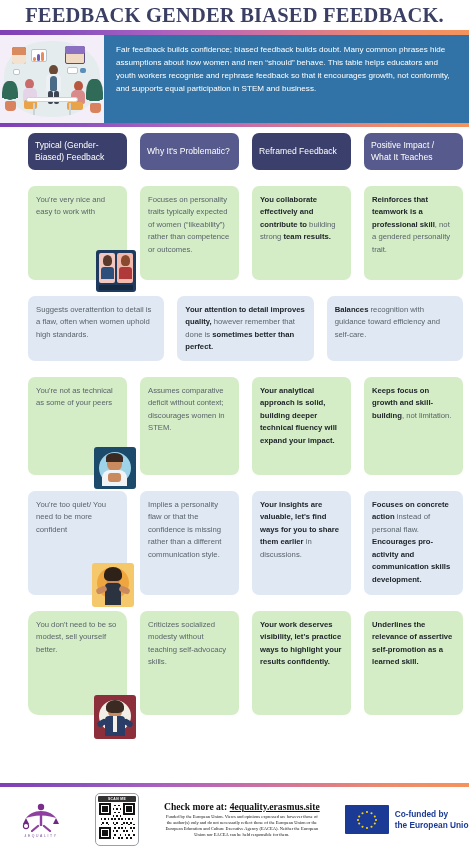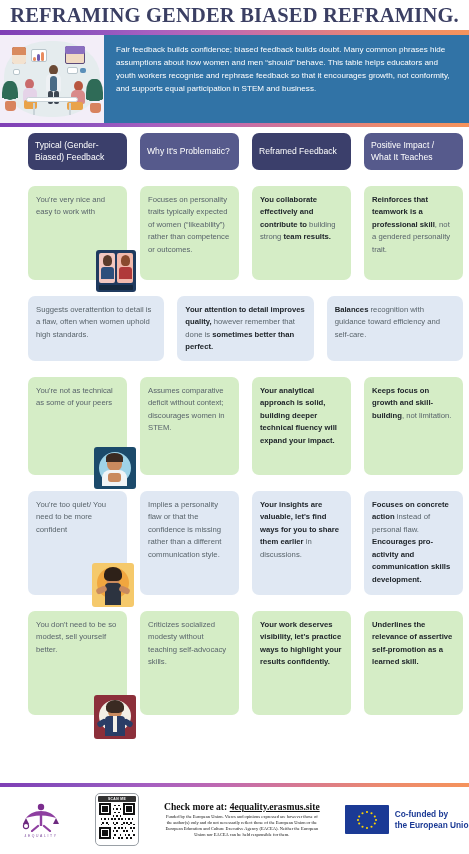--- a/index.html
+++ b/index.html
@@ -151,21 +151,21 @@
   .eu-flag {
     width:44px; height:29px; background:#1b3a95;
     position:relative; flex:0 0 44px; border-radius:1px;
   }
   .eu-txt { font-size:8.3px; font-weight:700; color:#1b3a95; line-height:1.32; }
 </style>
 </head>
 <body>
 
 <div class="title-bar">
-  <h1>REFRAMING GENDER BIASED REFRAMING.</h1>
+  <h1>FEEDBACK GENDER BIASED FEEDBACK.</h1>
 </div>
 
 <div class="grad-bar"></div>
 
 <div class="intro">
   <div class="intro-illus">
     <div class="sc sc-bg"></div>
     <div class="sc sc-wall">
       <div class="sc-frame" style="left:2px;top:2px;width:14px;height:17px;background:#f0d9c2;border:1px solid #5b4a7a;"></div>
       <div class="sc-frame" style="left:2px;top:2px;width:14px;height:17px;background:linear-gradient(#d98a5e 0 45%,#f3e2cf 45% 100%);"></div>
@@ -290,21 +290,21 @@
     <div class="cell blue">Implies a personality flaw or that the confidence is missing rather than a different communication style.</div>
     <div class="cell blue">
       <b>Your insights are valuable, let's find ways for you to share them earlier</b><span> in discussions.</span>
     </div>
     <div class="cell blue">
       <b>Focuses on concrete action</b><span> instead of personal flaw. </span><b>Encourages pro-activity and communication skills development.</b>
     </div>
   </div>
 
   <div class="row">
-    <div class="cell green c1" style="min-height:104px;">
+    <div class="cell green c1" style="min-height:104px;border-radius:10px;">
       <span class="txt">You don't need to be so modest, sell yourself better.</span>
       <span class="avatar" style="background:#8c2f3a;right:-9px;bottom:-24px;width:42px;height:44px;">
         <span style="position:absolute;left:5px;top:5px;width:32px;height:32px;border-radius:50%;background:#f3efe6;"></span>
         <span style="position:absolute;left:14px;top:8px;width:14px;height:15px;background:#c98a5e;border-radius:50% 50% 42% 42%;"></span>
         <span style="position:absolute;left:12px;top:5px;width:18px;height:13px;background:#3a2a22;border-radius:50% 50% 30% 30%;"></span>
         <span style="position:absolute;left:11px;top:21px;width:20px;height:20px;background:#2a3d66;border-radius:4px 4px 0 0;"></span>
         <span style="position:absolute;left:19px;top:21px;width:4px;height:16px;background:#f3efe6;"></span>
         <span style="position:absolute;left:3px;top:25px;width:10px;height:6px;background:#2a3d66;border-radius:3px;transform:rotate(-30deg);"></span>
         <span style="position:absolute;right:3px;top:25px;width:10px;height:6px;background:#2a3d66;border-radius:3px;transform:rotate(30deg);"></span>
       </span>

